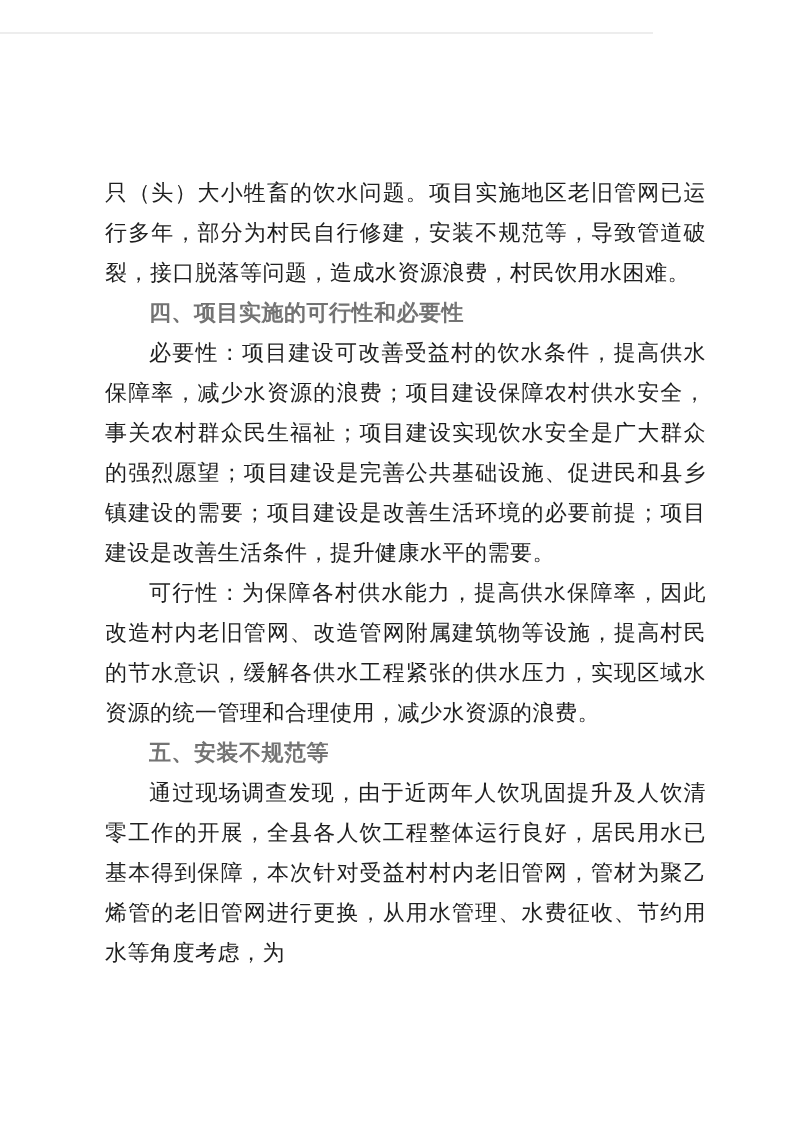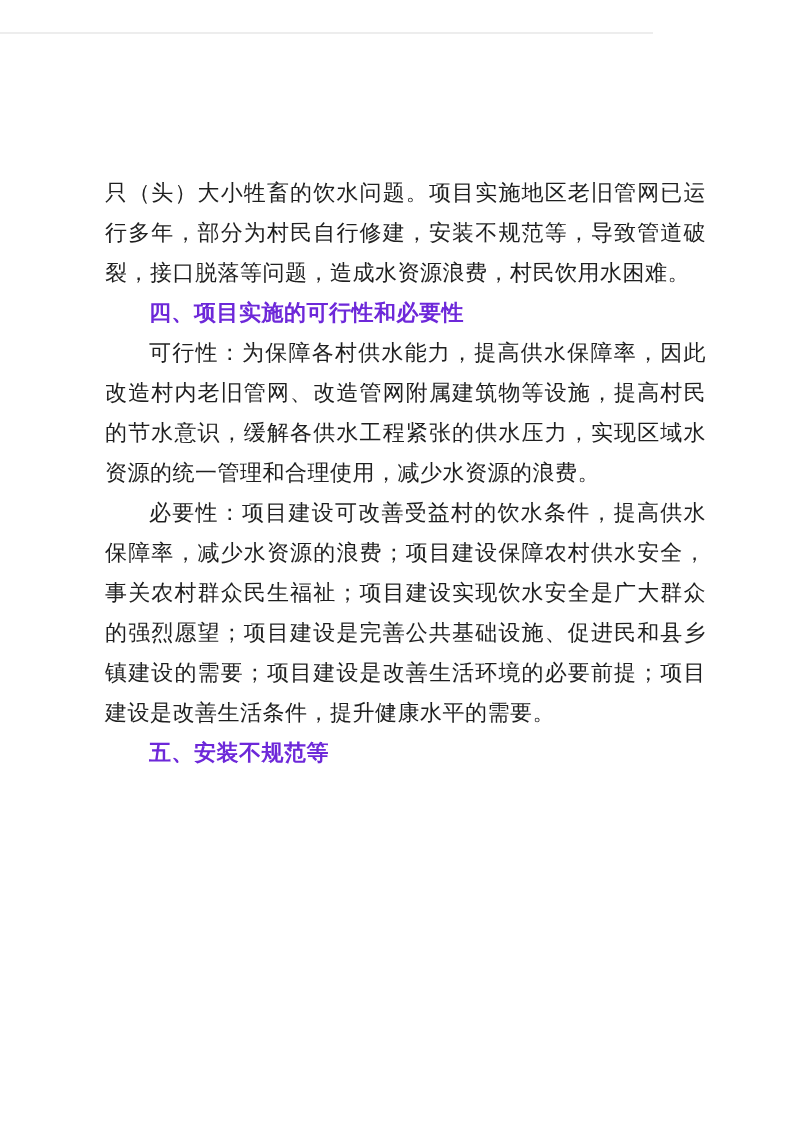--- a/index.html
+++ b/index.html
@@ -41,27 +41,28 @@
 
   .doc-content p.indent {
     text-indent: 2em;
   }
 
   .doc-content p.heading {
     font-family: Liberation Sans, sans-serif;
     font-weight: 700;
     text-indent: 2em;
     text-align: right;
-    color: #6d28d9;
+    color: #737373;
   }
 </style>
 </head>
 <body>
 
 <div class="sheet">
   <div class="doc-content">
       <p class="body">只（头）大小牲畜的饮水问题。项目实施地区老旧管网已运行多年，部分为村民自行修建，安装不规范等，导致管道破裂，接口脱落等问题，造成水资源浪费，村民饮用水困难。</p>
       <p class="heading indent">四、项目实施的可行性和必要性</p>
+      <p class="body indent">必要性：项目建设可改善受益村的饮水条件，提高供水保障率，减少水资源的浪费；项目建设保障农村供水安全，事关农村群众民生福祉；项目建设实现饮水安全是广大群众的强烈愿望；项目建设是完善公共基础设施、促进民和县乡镇建设的需要；项目建设是改善生活环境的必要前提；项目建设是改善生活条件，提升健康水平的需要。</p>
       <p class="body indent">可行性：为保障各村供水能力，提高供水保障率，因此改造村内老旧管网、改造管网附属建筑物等设施，提高村民的节水意识，缓解各供水工程紧张的供水压力，实现区域水资源的统一管理和合理使用，减少水资源的浪费。</p>
-      <p class="body indent">必要性：项目建设可改善受益村的饮水条件，提高供水保障率，减少水资源的浪费；项目建设保障农村供水安全，事关农村群众民生福祉；项目建设实现饮水安全是广大群众的强烈愿望；项目建设是完善公共基础设施、促进民和县乡镇建设的需要；项目建设是改善生活环境的必要前提；项目建设是改善生活条件，提升健康水平的需要。</p>
       <p class="heading indent">五、安装不规范等</p>
+      <p class="body indent">通过现场调查发现，由于近两年人饮巩固提升及人饮清零工作的开展，全县各人饮工程整体运行良好，居民用水已基本得到保障，本次针对受益村村内老旧管网，管材为聚乙烯管的老旧管网进行更换，从用水管理、水费征收、节约用水等角度考虑，为</p>
     </div>
 </div>
 
 </body></html>

